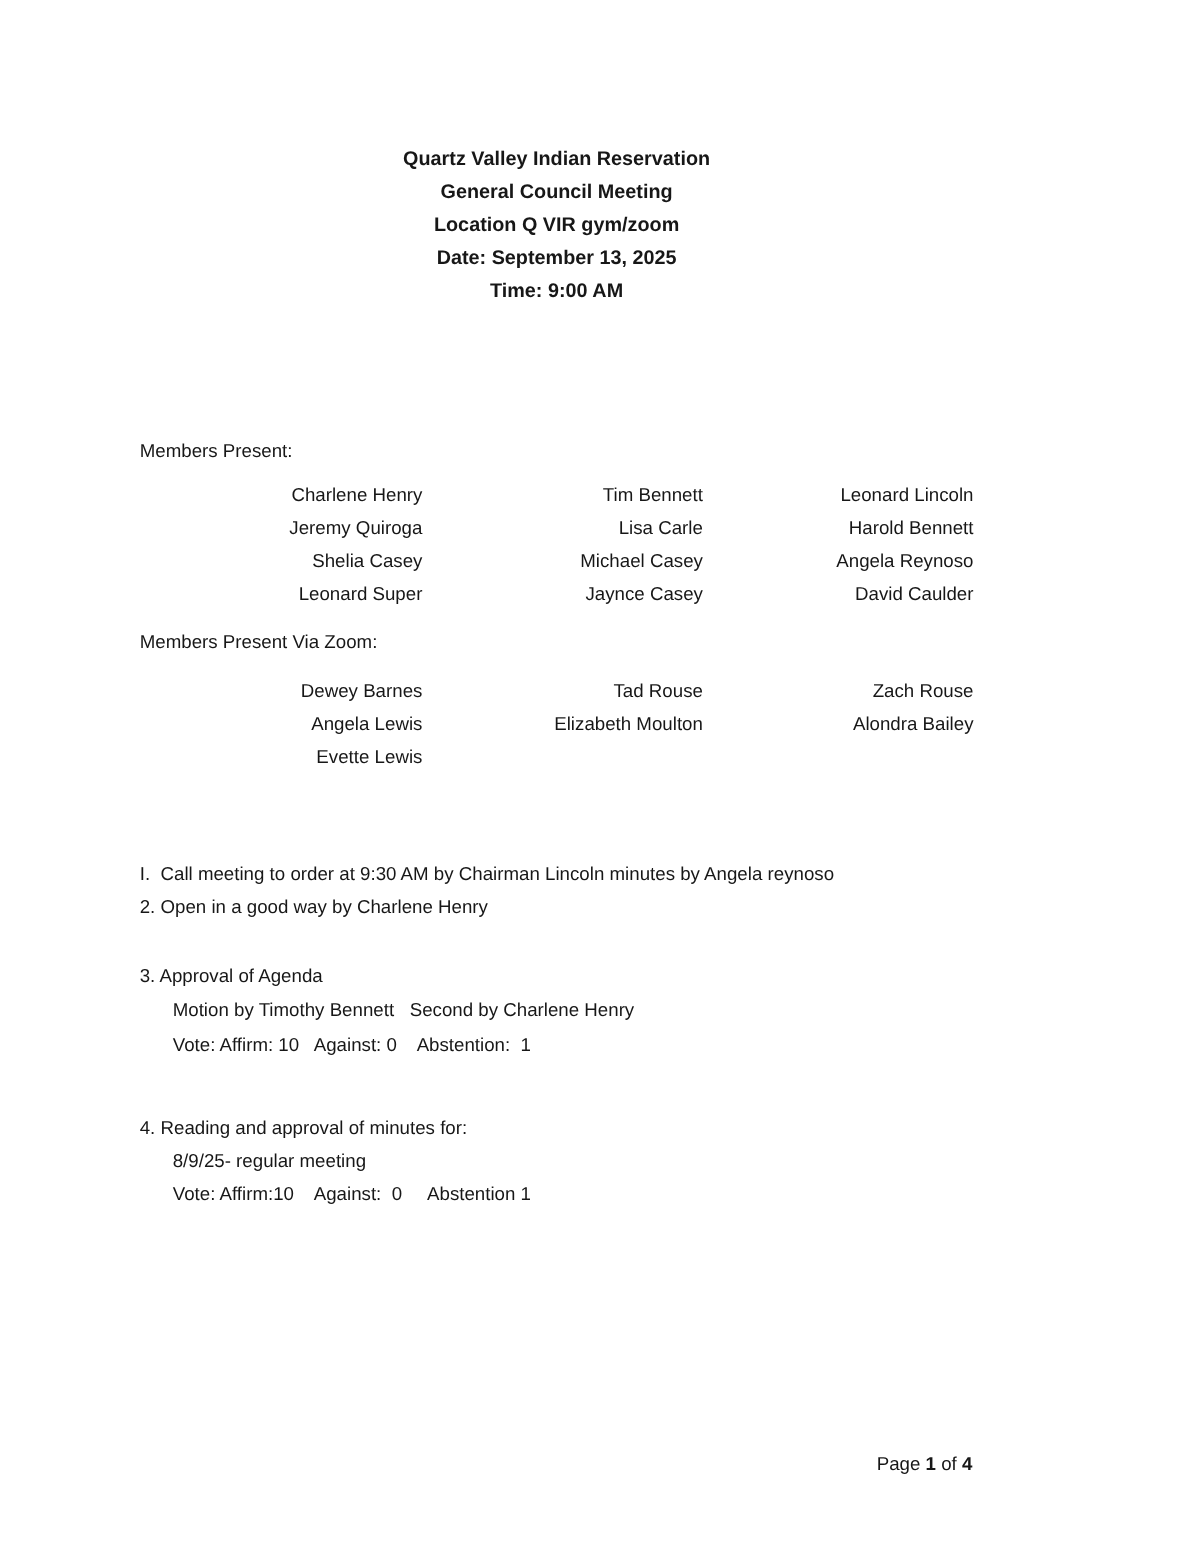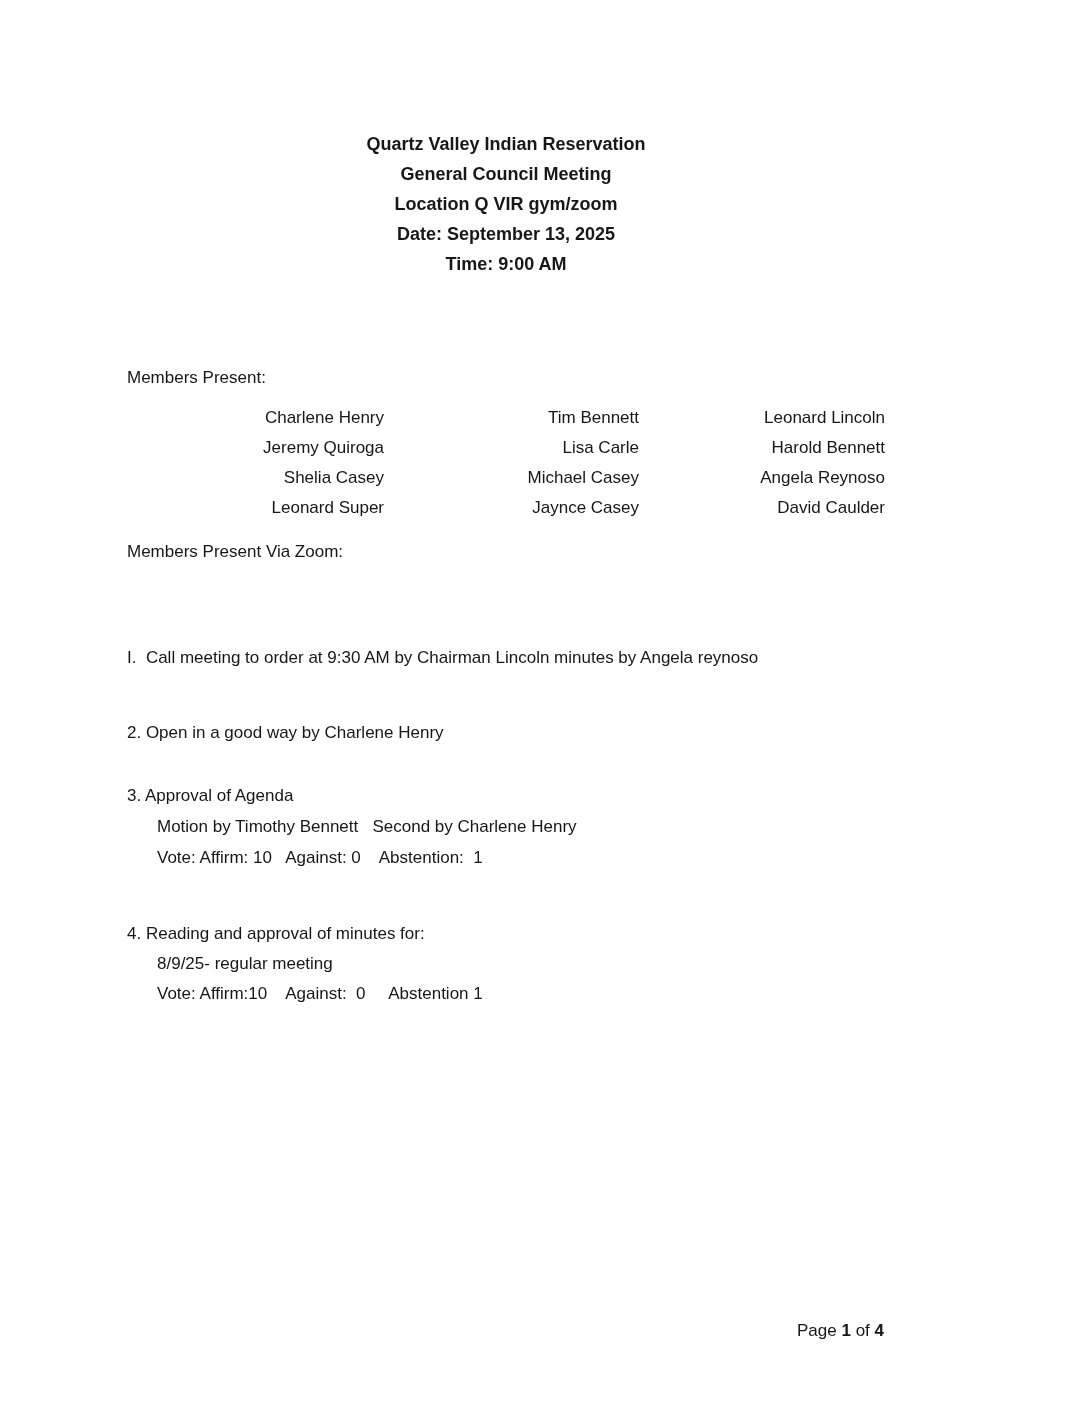--- a/index.html
+++ b/index.html
@@ -16,35 +16,35 @@
     overflow: hidden;
   }
   .title-block {
     padding-top: 129px;
     text-align: center;
     font-weight: 700;
     font-size: 18px;
     line-height: 30px;
   }
   .section-label {
-    margin-top: 84px;
+    margin-top: 116px;
     line-height: 30px;
   }
   .member-grid {
     display: grid;
     grid-template-columns: 257px 255px auto;
     line-height: 30px;
     margin-top: 10px;
     text-align: right;
   }
   .zoom-label { margin-top: 14px; line-height: 30px; }
   .member-grid.zoom { margin-top: 15px; }
   .agenda-line { white-space: pre-wrap; line-height: 30px; }
   .agenda-item-1 { margin-top: 76px; }
-  .agenda-item-2 { margin-top: 45px; }
+  .agenda-item-2 { }
   .agenda-item-3 { margin-top: 32px; }
   .agenda-item-3 .agenda-line { line-height: 31px; }
   .agenda-item-4 { margin-top: 46px; }
   .indent { padding-left: 30px; }
   .footer {
     position: absolute;
     right: 128px;
     top: 1292px;
     line-height: 26px;
     white-space: pre-wrap;
@@ -76,20 +76,31 @@
     <div>Shelia Casey</div>
     <div>Michael Casey</div>
     <div>Angela Reynoso</div>
     <div>Leonard Super</div>
     <div>Jaynce Casey</div>
     <div>David Caulder</div>
   </div>
 
   <div class="section-label zoom-label">Members Present Via Zoom:</div>
 
+  <div class="member-grid zoom">
+    <div>Dewey Barnes</div>
+    <div>Tad Rouse</div>
+    <div>Zach Rouse</div>
+    <div>Angela Lewis</div>
+    <div>Elizabeth Moulton</div>
+    <div>Alondra Bailey</div>
+    <div>Evette Lewis</div>
+    <div></div>
+    <div></div>
+  </div>
 
   <div class="agenda-item-1">
     <div class="agenda-line">I.  Call meeting to order at 9:30 AM by Chairman Lincoln minutes by Angela reynoso</div>
   </div>
 
   <div class="agenda-item-2">
     <div class="agenda-line">2. Open in a good way by Charlene Henry</div>
   </div>
 
   <div class="agenda-item-3">

